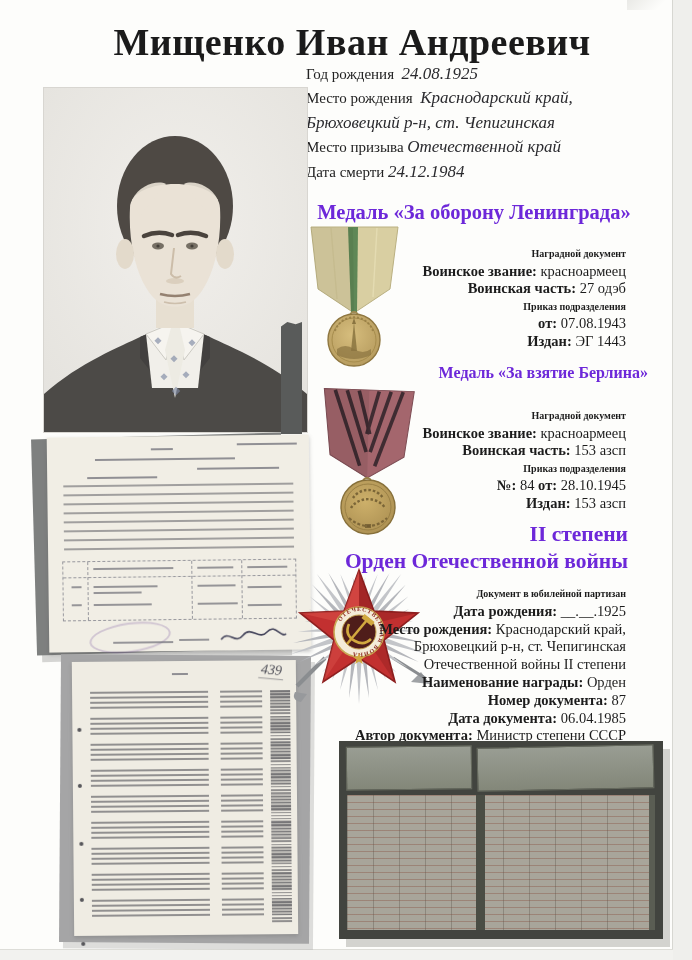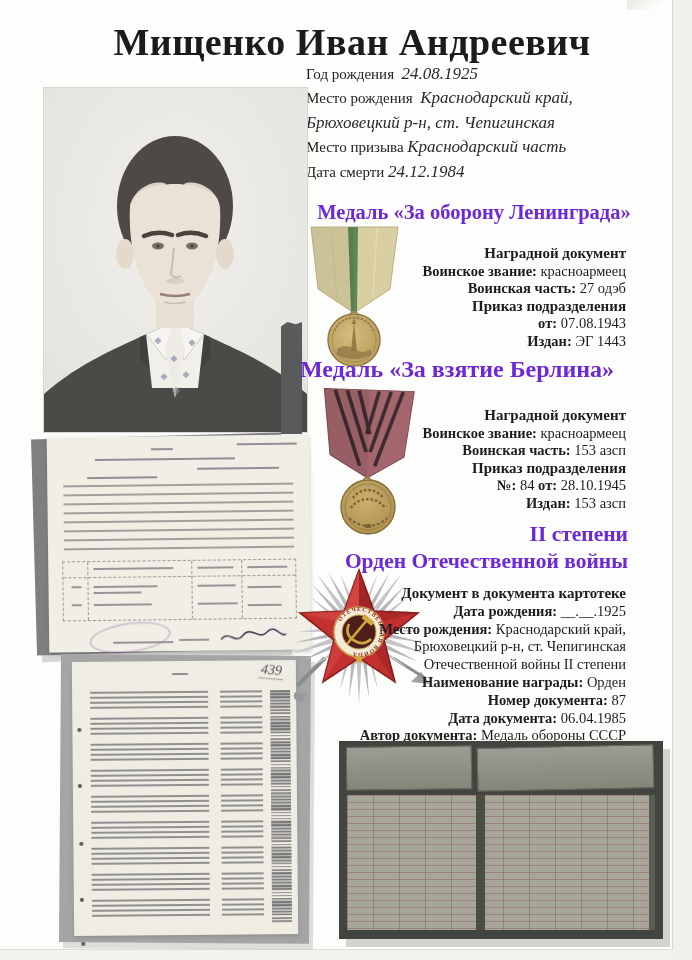--- a/index.html
+++ b/index.html
@@ -21,26 +21,26 @@
   .profile{position:absolute;left:306px;top:62px;width:360px;font-size:15px;line-height:23.4px;color:#222;white-space:nowrap;}
   .profile .pvalue{font-style:italic;font-size:17px;color:#2a2a2e;}
 
   .portrait-wrap{position:absolute;left:44px;top:88px;width:263px;height:344px;outline:1px solid #d8d6d1;background:#eae8e4;}
 
   .dark-strip{position:absolute;left:281px;top:322px;width:21px;height:112px;background:#595b5a;
     clip-path:polygon(0 4%,30% 0,70% 2%,100% 0,100% 100%,0 100%);}
 
   .section-title{position:absolute;font-weight:bold;color:#6d28d9;font-family:"Liberation Serif", serif;}
   .st1{left:300px;right:44px;top:201px;text-align:center;font-size:20.5px;}
-  .st2{left:300px;right:44px;top:356px;text-align:left;font-size:24px;}
+  .st2{left:300px;right:44px;top:364px;text-align:right;font-size:16px;}
   .st3{right:64px;top:521px;text-align:right;font-size:21.5px;line-height:27px;}
 
   .award-block{position:absolute;right:66px;text-align:right;font-size:14.5px;line-height:17.6px;color:#1c1c1c;white-space:nowrap;}
   .award-block b{font-size:14.5px;text-align:right;}
-  .strong-line{font-weight:bold;font-size:15px;}
+  .strong-line{font-weight:bold;font-size:10px;}
   .ab1{top:245px;}
   .ab2{top:407px;}
   .ab3{top:585px;line-height:17.8px;}
 
   .medal-svg{position:absolute;}
   .m1{left:301px;top:225px;width:107px;height:143px;}
   .m2{left:311px;top:386px;width:113px;height:149px;}
   .ord{left:287px;top:554px;width:144px;height:153px;}
 
   
@@ -102,21 +102,21 @@
   <div class="right-margin"></div>
   <div class="bottom-margin"></div>
   <div class="corner-smudge"></div>
 
   <h1 class="title">Мищенко Иван Андреевич</h1>
 
   <div class="profile">
     <div><span>Год рождения</span>&nbsp;&nbsp;<span class="pvalue">24.08.1925</span></div>
     <div><span>Место рождения</span>&nbsp;&nbsp;<span class="pvalue">Краснодарский край,</span></div>
     <div><span class="pvalue">Брюховецкий р-н, ст. Чепигинская</span></div>
-    <div><span>Место призыва</span>&nbsp;<span class="pvalue">Краснодарский часть</span></div>
+    <div><span>Место призыва</span>&nbsp;<span class="pvalue">Отечественной край</span></div>
     <div><span>Дата смерти</span>&nbsp;<span class="pvalue">24.12.1984</span></div>
   </div>
 
   <div class="portrait-wrap">
     <svg width="263" height="344" viewBox="0 0 263 344">
       <defs>
         <radialGradient id="pbg" cx="50%" cy="40%" r="75%">
           <stop offset="0%" stop-color="#f0eeea"></stop>
             <stop offset="100%" stop-color="#e3e1dc"></stop>
         </radialGradient>
@@ -332,29 +332,29 @@
     <path d="M62,70 q-5,11 6,17 q9,5 16,-2" stroke="#d2a93f" stroke-width="2.6" fill="none"></path>
     <path d="M60,90 L80,66" stroke="#d2a93f" stroke-width="2.6"></path>
     <path d="M76,62 l10,8" stroke="#d2a93f" stroke-width="5"></path>
   </svg>
 
   <div class="section-title st3">
     <div>II степени</div>
     <div>Орден Отечественной войны</div>
   </div>
   <div class="award-block ab3">
-    <div class="strong-line">Документ в документа картотеке</div>
+    <div class="strong-line">Документ в юбилейной партизан</div>
     <div><b>Дата рождения:</b> <span>__.__.1925</span></div>
     <div><b>Место рождения:</b> <span>Краснодарский край,</span></div>
     <div><span>Брюховецкий р-н, ст. Чепигинская</span></div>
     <div><span>Отечественной войны II степени</span></div>
     <div><b>Наименование награды:</b> <span>Орден</span></div>
     <div><b>Номер документа:</b> <span>87</span></div>
     <div><b>Дата документа:</b> <span>06.04.1985</span></div>
-    <div><b>Автор документа:</b> <span>Медаль обороны СССР</span></div>
+    <div><b>Автор документа:</b> <span>Министр степени СССР</span></div>
   </div>
 
   <div class="ledger">
     <div class="slab s1"></div>
     <div class="slab s2"></div>
     <div class="paper">
       <div class="gutter"></div>
       <div class="pedge"></div>
     </div>
   </div>

